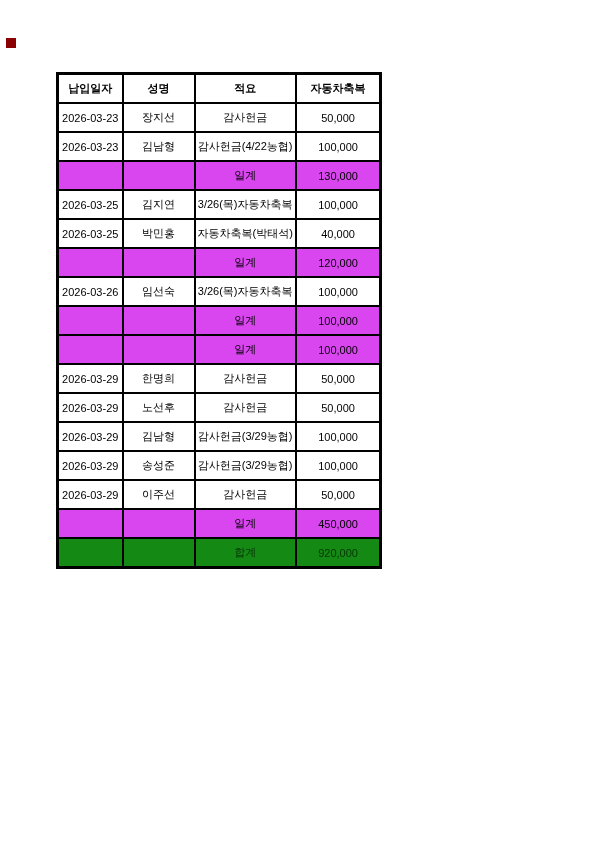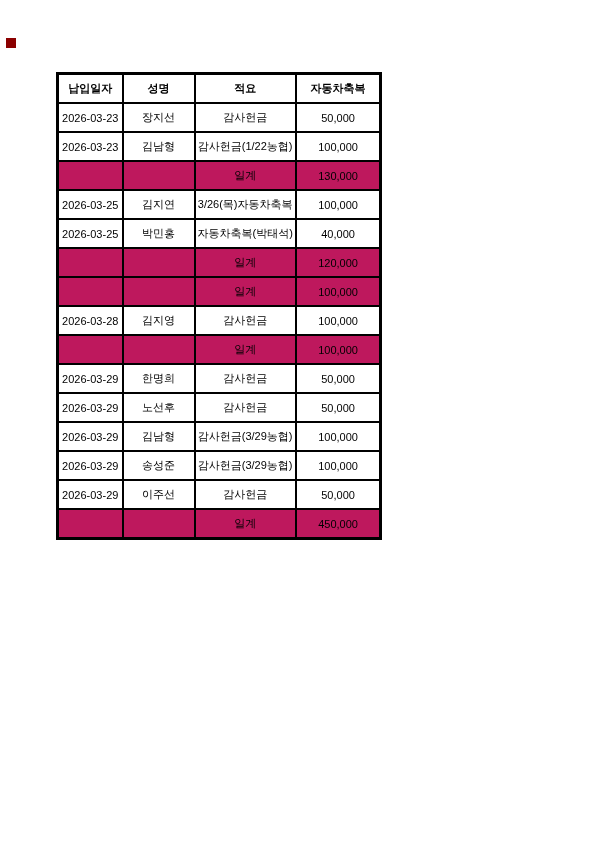--- a/index.html
+++ b/index.html
@@ -49,21 +49,21 @@
   }
   .col-date   { width: 65px; }
   .col-name   { width: 72px; }
   .col-desc   { width: 101px; }
   .col-amount { width: 85px; }
   th.amount, td.amount {
     text-align: right;
     padding-right: 7px;
   }
   tr.sub th, tr.sub td {
-    background: #be185d;
+    background: #d946ef;
   }
   tr.total td {
     background: #148914;
     color: #053805;
   }
 </style>
 </head>
 <body>
 
 <div class="page">
@@ -87,21 +87,21 @@
     <tbody>
       <tr>
         <td>2026-03-23</td>
         <td>장지선</td>
         <td>감사헌금</td>
         <td class="amount">50,000</td>
       </tr>
       <tr>
         <td>2026-03-23</td>
         <td>김남형</td>
-        <td>감사헌금(1/22농협)</td>
+        <td>감사헌금(4/22농협)</td>
         <td class="amount">100,000</td>
       </tr>
       <tr class="sub">
         <td></td>
         <td></td>
         <td>일계</td>
         <td class="amount">130,000</td>
       </tr>
       <tr>
         <td>2026-03-25</td>
@@ -114,30 +114,30 @@
         <td>박민홍</td>
         <td>자동차축복(박태석)</td>
         <td class="amount">40,000</td>
       </tr>
       <tr class="sub">
         <td></td>
         <td></td>
         <td>일계</td>
         <td class="amount">120,000</td>
       </tr>
+      <tr>
+        <td>2026-03-26</td>
+        <td>임선숙</td>
+        <td>3/26(목)자동차축복</td>
+        <td class="amount">100,000</td>
+      </tr>
       <tr class="sub">
         <td></td>
         <td></td>
         <td>일계</td>
-        <td class="amount">100,000</td>
-      </tr>
-      <tr>
-        <td>2026-03-28</td>
-        <td>김지영</td>
-        <td>감사헌금</td>
         <td class="amount">100,000</td>
       </tr>
       <tr class="sub">
         <td></td>
         <td></td>
         <td>일계</td>
         <td class="amount">100,000</td>
       </tr>
       <tr>
         <td>2026-03-29</td>
@@ -168,15 +168,21 @@
         <td>이주선</td>
         <td>감사헌금</td>
         <td class="amount">50,000</td>
       </tr>
       <tr class="sub">
         <td></td>
         <td></td>
         <td>일계</td>
         <td class="amount">450,000</td>
       </tr>
+      <tr class="total">
+        <td></td>
+        <td></td>
+        <td>합계</td>
+        <td class="amount">920,000</td>
+      </tr>
     </tbody>
   </table>
 </div>
 
 </body></html>

